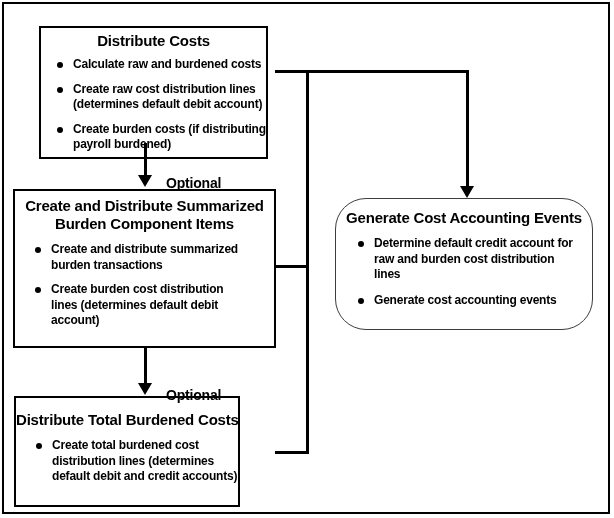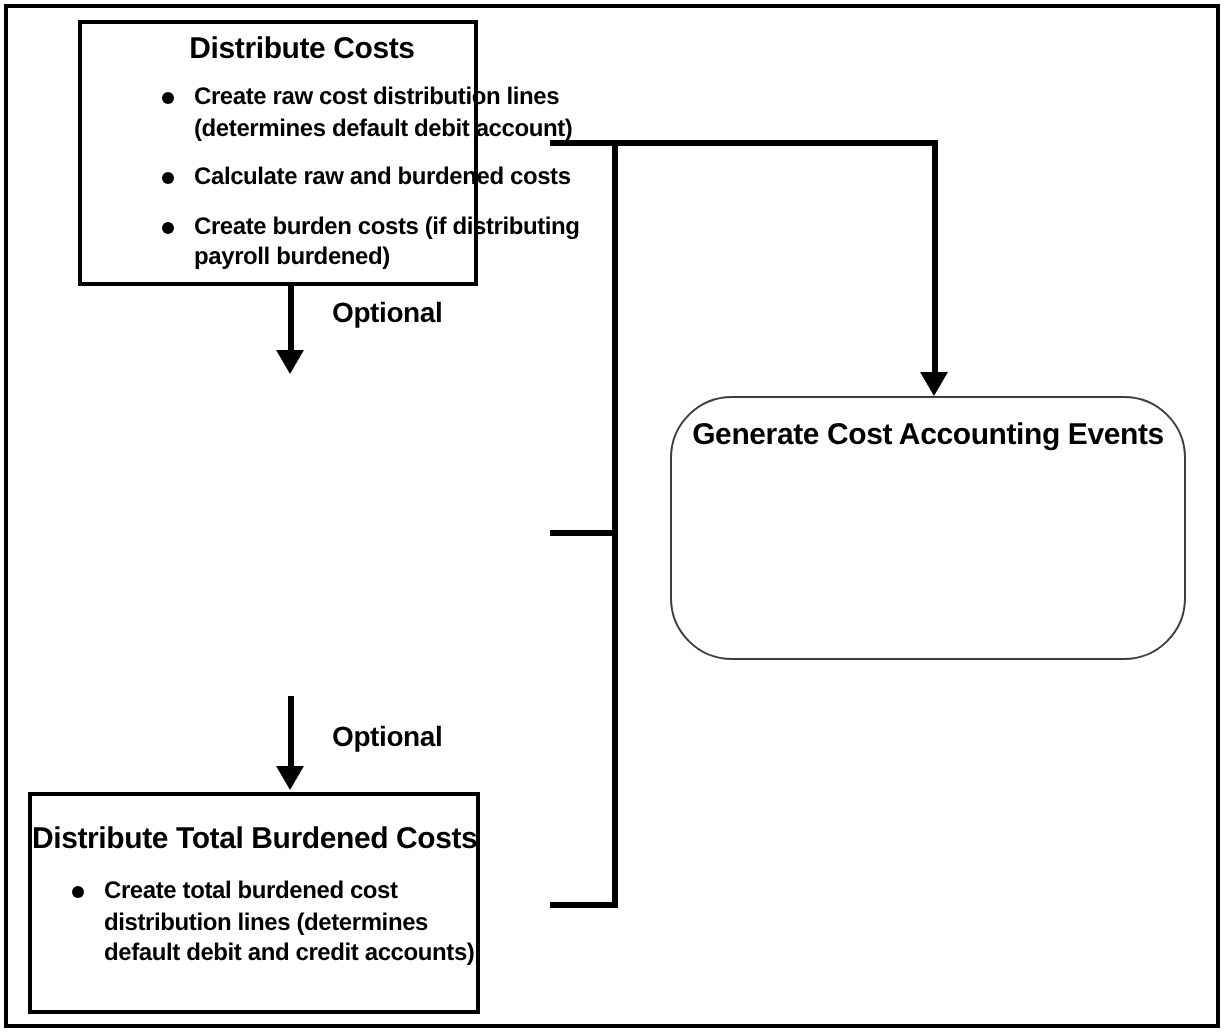--- a/index.html
+++ b/index.html
@@ -61,63 +61,81 @@
     position: absolute;
     width: 0; height: 0;
     border-left: 7px solid transparent;
     border-right: 7px solid transparent;
     border-top: 12px solid #000000;
   }
   .optional-label {
     position: absolute;
     font-size: 14px;
     letter-spacing: -0.2px;
+    margin-top: 27px;
   }
 
   
-  .box1 { left: 39px;  top: 10px;  width: 200px; height: 133px; padding-top: 4px; padding-left: 24px; }
+  .box1 { left: 39px;  top: 26px;  width: 229px; height: 133px; padding-top: 4px; }
   .box1 .bullets { margin: 7px 2px 0 14px; }
   .box2 { left: 13px;  top: 189px; width: 263px; height: 159px; padding-top: 6px; }
   .box2 .bullets { margin: 9px 2px 0 18px; }
   .box3 { left: 14px;  top: 396px; width: 226px; height: 111px; padding-top: 13px; }
   .box3 .bullets { margin: 9px 2px 11px 18px; }
   .box4 { left: 335px; top: 198px; width: 258px; height: 132px; padding-top: 10px; border-radius: 31px; }
   .box4 .bullets { margin: 9px 2px 0 20px; }
   .box4 .bullets li { margin-bottom: 10px; }
 </style>
 </head>
 <body>
 
 <div class="canvas">
 
   <div class="frame"></div>
 
   <div class="box box1">
     <div class="box-title">Distribute Costs</div>
     <ul class="bullets">
+      <li>Calculate raw and burdened costs</li>
       <li>Create raw cost distribution lines
 (determines default debit account)</li>
-      <li>Calculate raw and burdened costs</li>
       <li>Create burden costs (if distributing
 payroll burdened)</li>
     </ul>
   </div>
 
+  <div class="box box2">
+    <div class="box-title">Create and Distribute Summarized
+Burden Component Items</div>
+    <ul class="bullets">
+      <li>Create and distribute summarized
+burden transactions</li>
+      <li>Create burden cost distribution
+lines (determines default debit
+account)</li>
+    </ul>
+  </div>
 
   <div class="box box3">
     <div class="box-title">Distribute Total Burdened Costs</div>
     <ul class="bullets">
       <li>Create total burdened cost
 distribution lines (determines
 default debit and credit accounts)</li>
     </ul>
   </div>
 
   <div class="box box4 box-right">
     <div class="box-title">Generate Cost Accounting Events</div>
+    <ul class="bullets">
+      <li>Determine default credit account for
+raw and burden cost distribution
+lines</li>
+      <li>Generate cost accounting events</li>
+    </ul>
   </div>
 
   <div class="connector" style="left:275px; top:70px; width:194px; height:3px;"></div>
   <div class="connector" style="left:466px; top:70px; width:3px; height:116px;"></div>
   <div class="arrowhead-down" style="left:460px; top:186px;"></div>
 
   <div class="connector" style="left:306px; top:70px; width:3px; height:384px;"></div>
   <div class="connector" style="left:275px; top:265px; width:34px; height:3px;"></div>
   <div class="connector" style="left:275px; top:451px; width:34px; height:3px;"></div>
 

